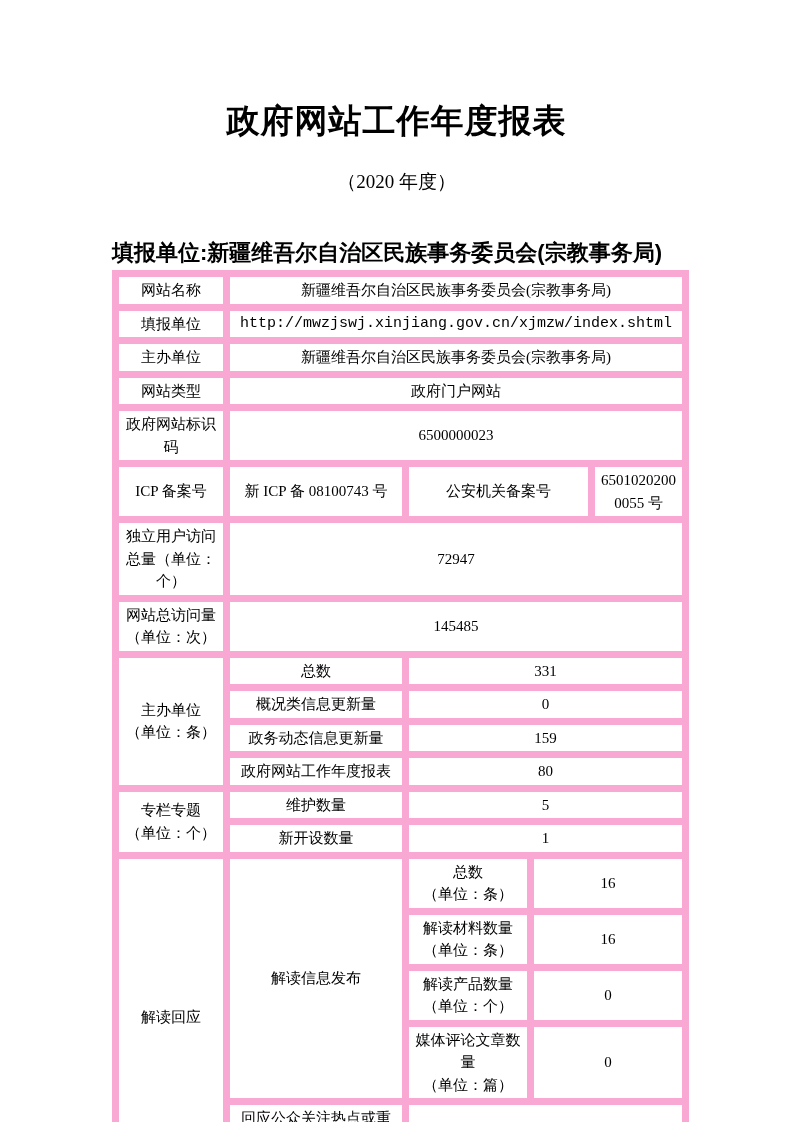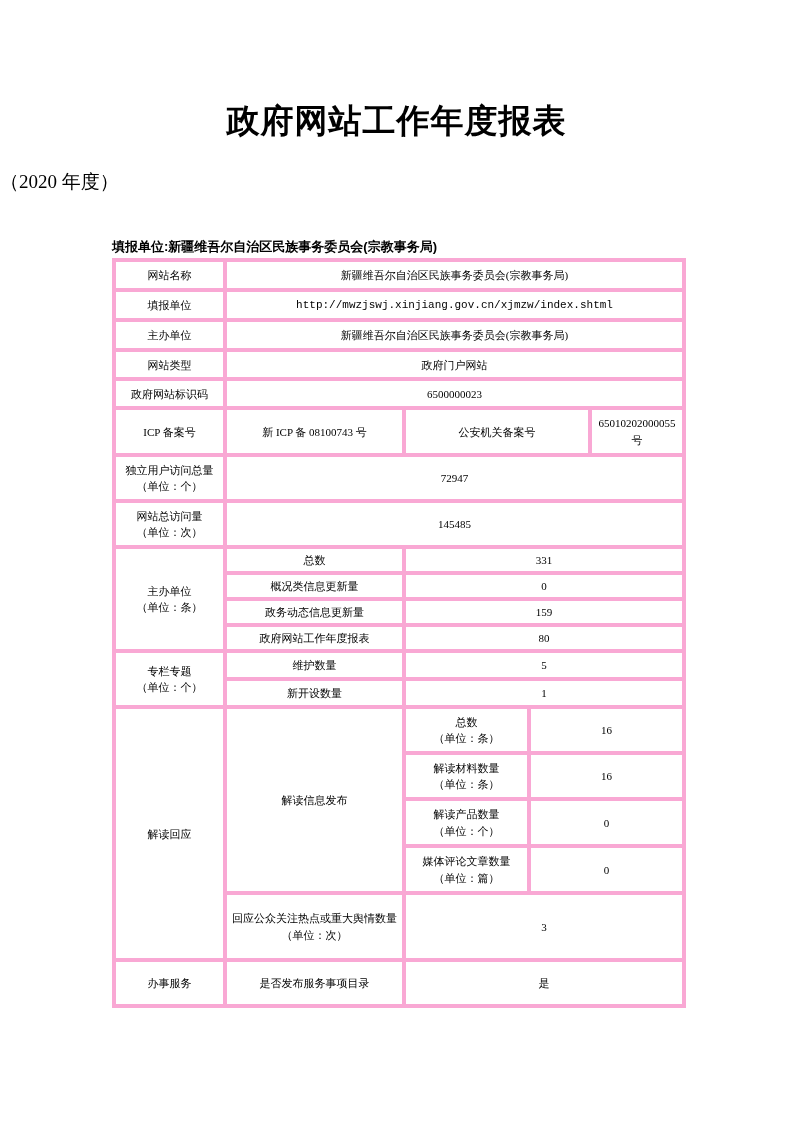--- a/index.html
+++ b/index.html
@@ -21,40 +21,41 @@
     padding-top: 100px;
     text-align: center;
     font-family: "Liberation Sans", sans-serif;
     font-weight: bold;
     font-size: 33px;
     line-height: 1.3;
     letter-spacing: 1px;
   }
   .doc-subtitle {
     margin-top: 27px;
+    text-align: center;
     font-size: 19px;
     line-height: 1.3;
     font-family: "Liberation Serif", serif;
   }
   .unit-line {
     margin: 44px 0 0 112px;
     font-family: "Liberation Sans", sans-serif;
     font-weight: bold;
-    font-size: 13px;
+    font-size: 22px;
     line-height: 1.3;
   }
   table.report-table {
     margin: 3px 0 0 112px;
     border-collapse: collapse;
     table-layout: fixed;
     width: 570px;
   }
   table.report-table td {
-    border: 4px solid #f9a8d4;
-    font-size: 11px;
+    border: 7px solid #f9a8d4;
+    font-size: 15px;
     line-height: 1.5;
     text-align: center;
     vertical-align: middle;
     padding: 2px 4px;
     overflow: hidden;
   }
   td.two-line span { display: block; }
   td.left-wrap {
     text-align: left;
     padding-left: 6px;

